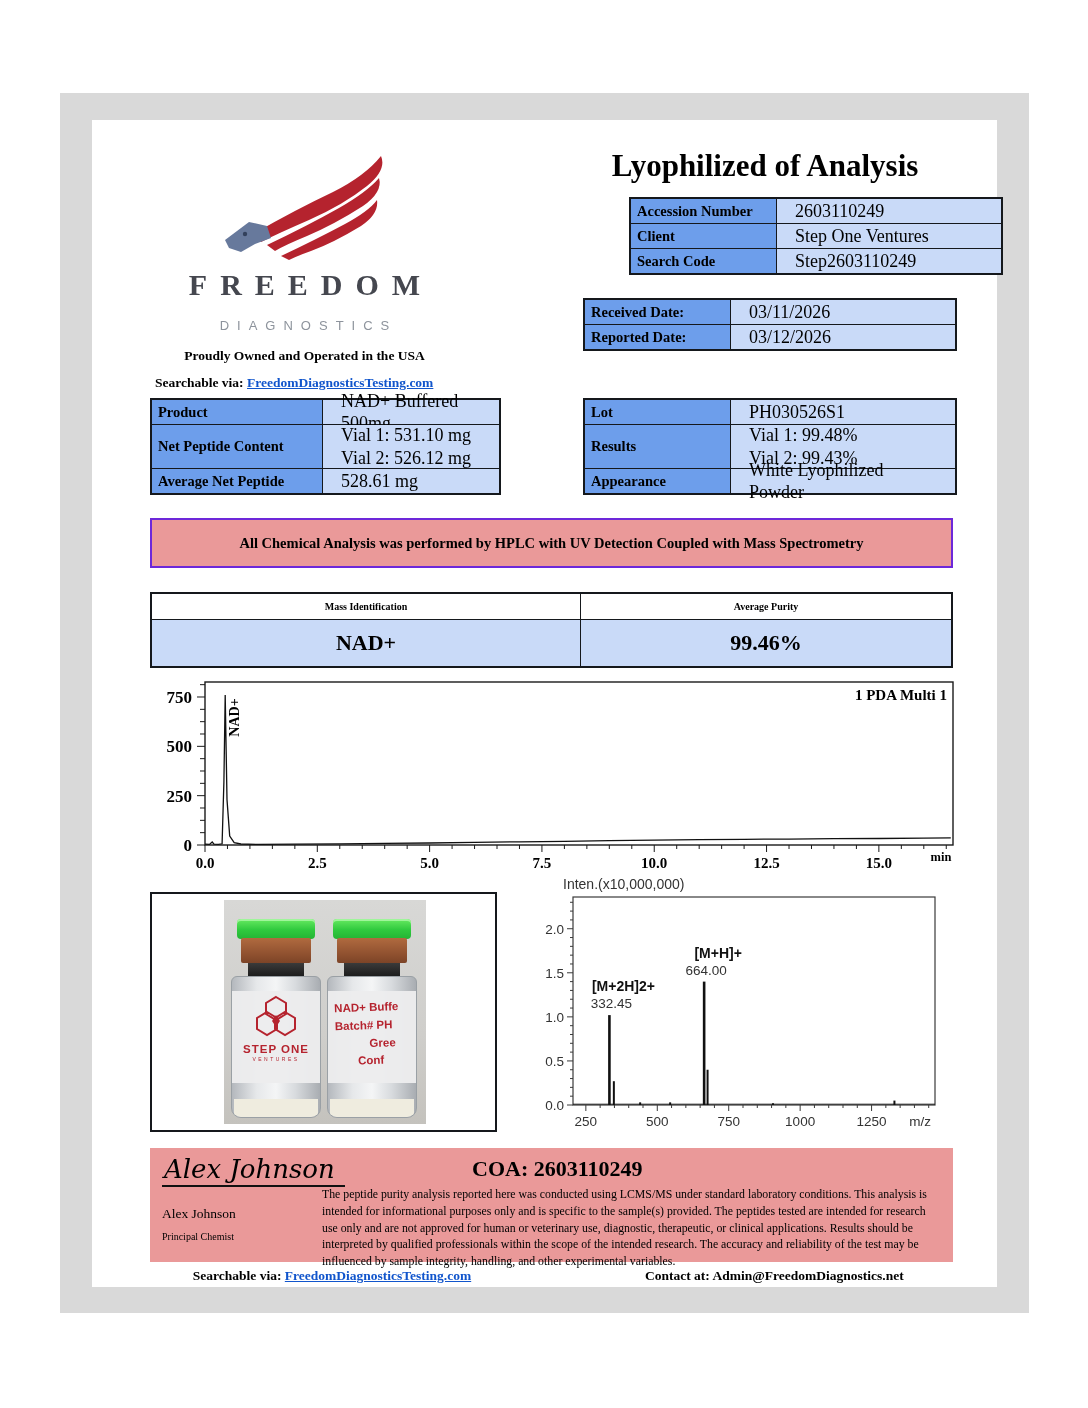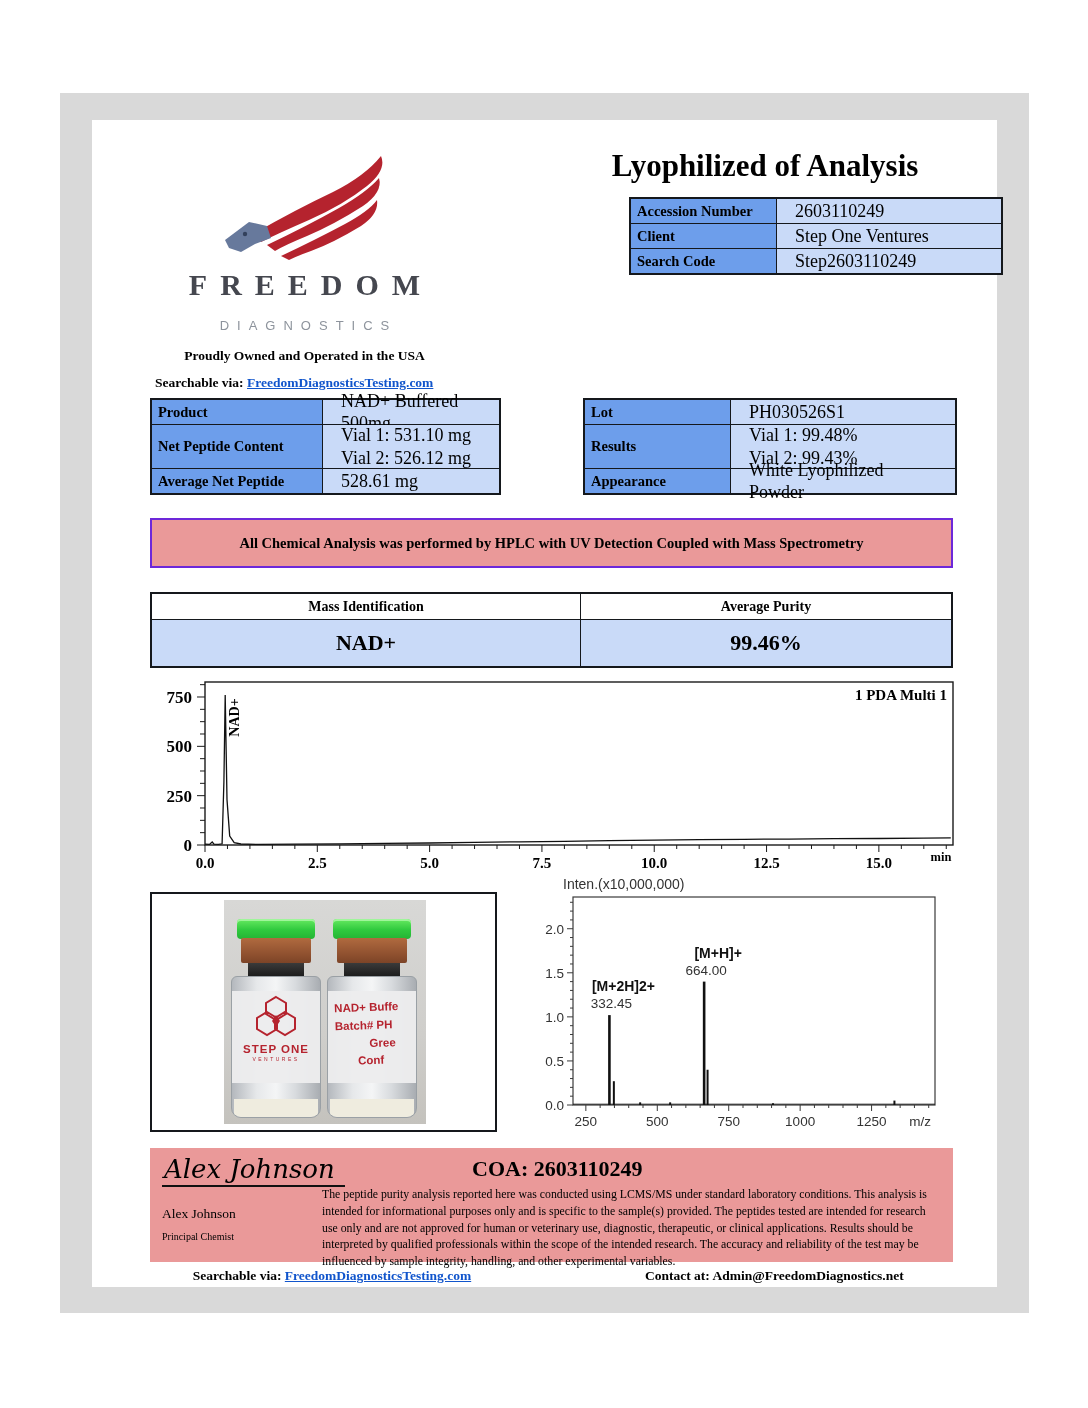--- a/index.html
+++ b/index.html
@@ -29,21 +29,21 @@
   .tbl-info{left:491px;top:77px;width:370px;grid-template-columns:145px 1fr;grid-auto-rows:24px;margin-left:46px;}
   .tbl-dates{left:491px;top:178px;width:370px;grid-template-columns:145px 1fr;grid-auto-rows:24px;}
   .tbl-product{left:58px;top:278px;width:347px;grid-template-columns:170px 1fr;grid-template-rows:24px 43px 24px;}
   .tbl-lot{left:491px;top:278px;width:370px;grid-template-columns:145px 1fr;grid-template-rows:24px 43px 24px;}
 
   .banner{position:absolute;left:58px;top:398px;width:799px;height:46px;background:#ea9999;
           border:2px solid #6d28d9;display:flex;align-items:center;justify-content:center;
           font-weight:bold;font-size:14.5px;text-align:center;}
 
   .tbl-mass{left:58px;top:472px;width:799px;grid-template-columns:428px 1fr;grid-template-rows:25px 46px;}
-  .tbl-mass .hc{background:#ffffff;font-weight:bold;font-size:14px;display:flex;align-items:center;justify-content:center;}
+  .tbl-mass .hc{background:#ffffff;font-weight:bold;font-size:10px;display:flex;align-items:center;justify-content:center;}
   .tbl-mass .bc{background:#c9daf8;font-weight:bold;font-size:22px;display:flex;align-items:center;justify-content:center;}
 
   
   #chrom{position:absolute;left:50px;top:548px;}
   #ms{position:absolute;left:448px;top:755px;}
 
   
   .photo-box{position:absolute;left:58px;top:772px;width:343px;height:236px;border:2px solid #15181c;background:#fff;}
   .photo{position:absolute;left:72px;top:6px;width:202px;height:224px;
          background:linear-gradient(#d8d8d6,#cfcecb 60%,#c4c2bd);overflow:hidden;}
@@ -106,20 +106,26 @@
 
       <div class="tbl tbl-info">
         <div class="lc">Accession Number</div>
         <div class="vc">2603110249</div>
         <div class="lc">Client</div>
         <div class="vc">Step One Ventures</div>
         <div class="lc">Search Code</div>
         <div class="vc">Step2603110249</div>
       </div>
 
+      <div class="tbl tbl-dates">
+        <div class="lc">Received Date:</div>
+        <div class="vc">03/11/2026</div>
+        <div class="lc">Reported Date:</div>
+        <div class="vc">03/12/2026</div>
+      </div>
 
       <div class="tbl tbl-product">
         <div class="lc">Product</div>
         <div class="vc">NAD+ Buffered 500mg</div>
         <div class="lc">Net Peptide Content</div>
         <div class="vc">Vial 1: 531.10 mg
 Vial 2: 526.12 mg</div>
         <div class="lc">Average Net Peptide</div>
         <div class="vc">528.61 mg</div>
       </div>

